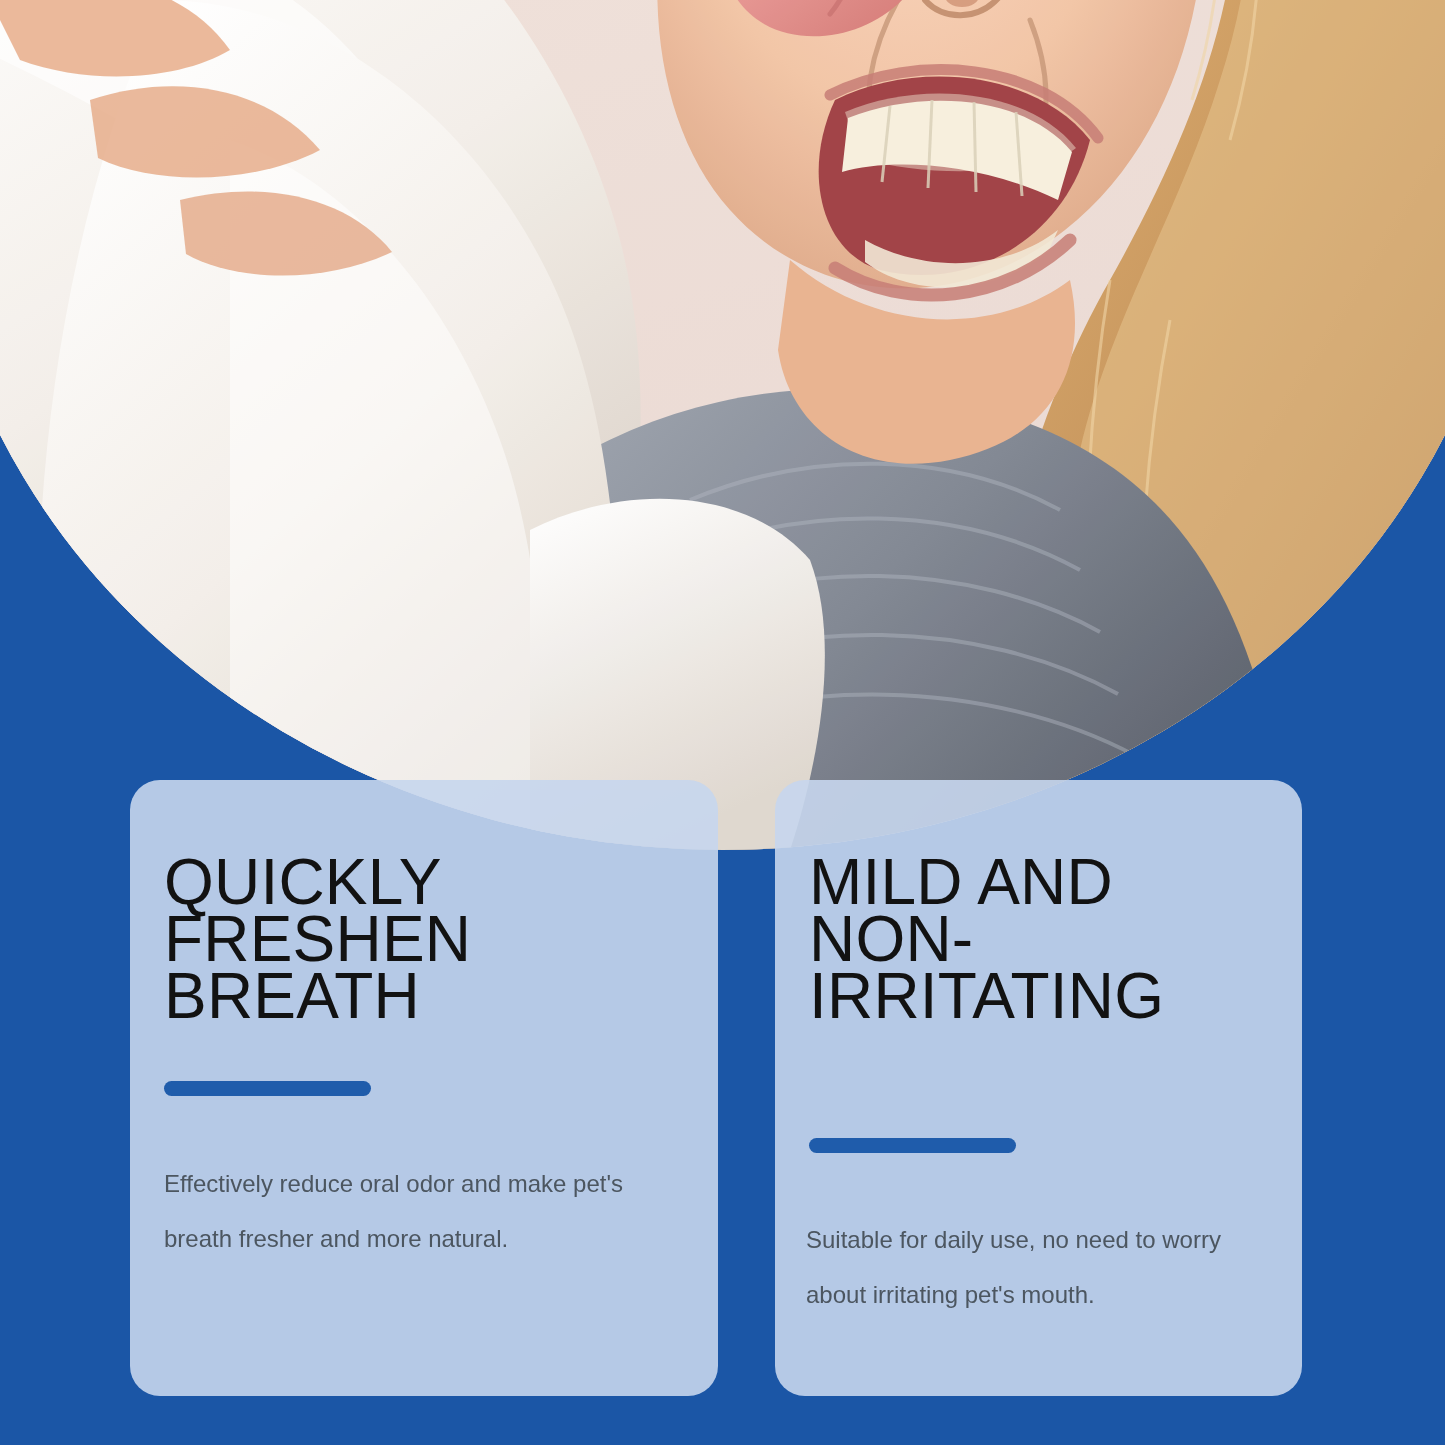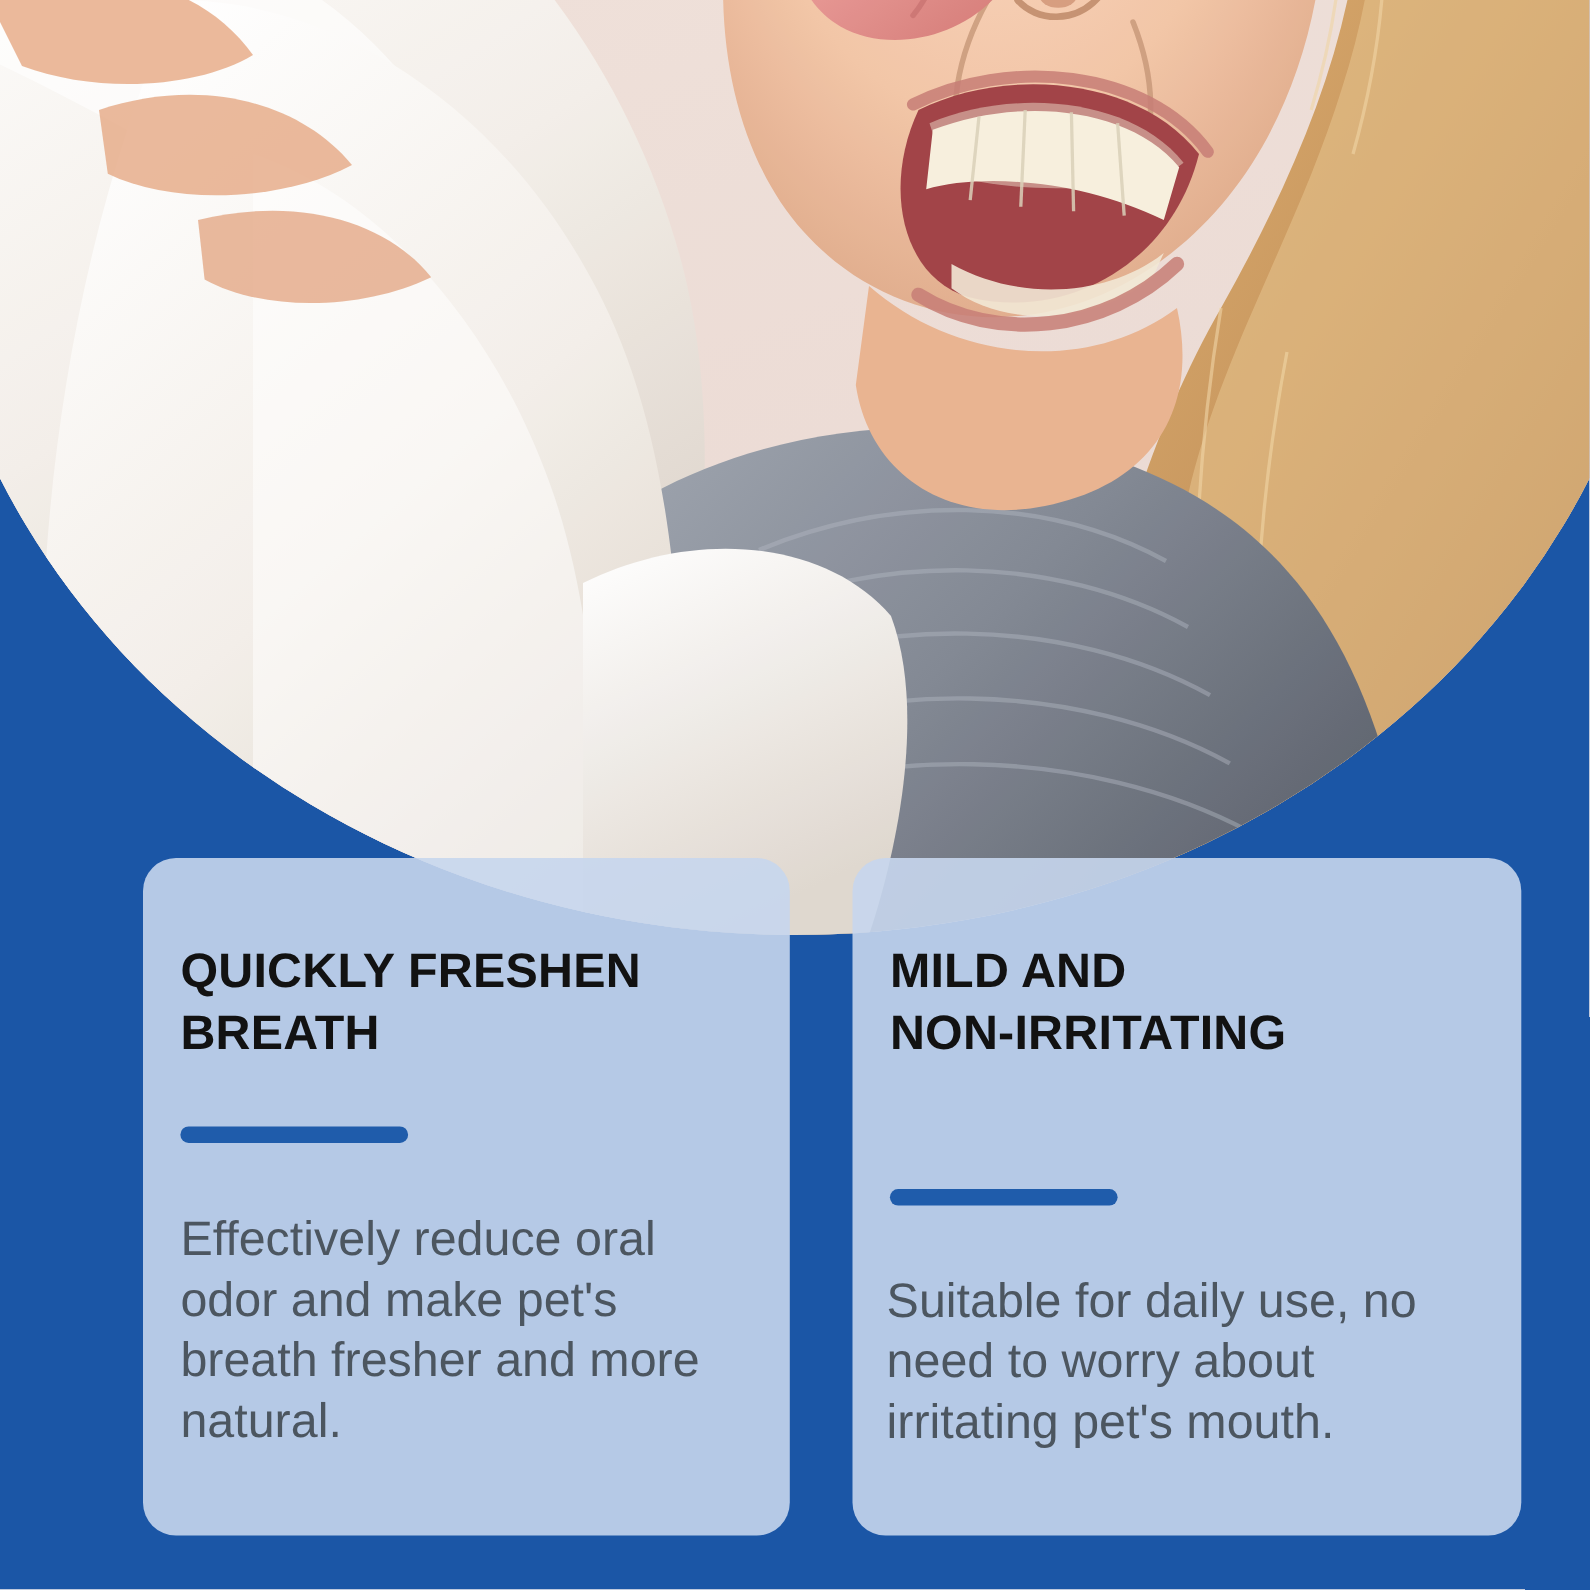--- a/index.html
+++ b/index.html
@@ -41,42 +41,42 @@
   
   .card {
     position: absolute;
     top: 780px;
     height: 616px;
     background: rgba(198, 214, 237, 0.90);
     border-radius: 30px;
     padding: 74px 0 0 0;
   }
   #card-left  { left: 130px;  width: 588px; }
-  #card-right { left: 775px;  width: 608px; }
+  #card-right { left: 775px;  width: 527px; }
 
   .card-title {
-    font-size: 44px;
+    font-size: 64px;
     line-height: 57px;
     letter-spacing: 0.2px;
-    font-weight: 700;
+    font-weight: 400;
     color: #121212;
     padding: 0 34px;
     white-space: pre-line;
   }
   .accent-bar {
     width: 207px;
     height: 15px;
     border-radius: 8px;
     background: #1f5cab;
     margin: 56px 0 0 34px;
   }
   #card-right .accent-bar { margin-top: 113px; }
 
   .card-body {
-    font-size: 44px;
+    font-size: 24px;
     line-height: 55px;
     font-weight: 400;
     color: #4c5660;
     padding: 0 34px;
     margin-top: 60px;
     white-space: pre-line;
   }
   #card-right .card-body { margin-top: 59px; padding-left: 31px; }
 </style>
 </head>

